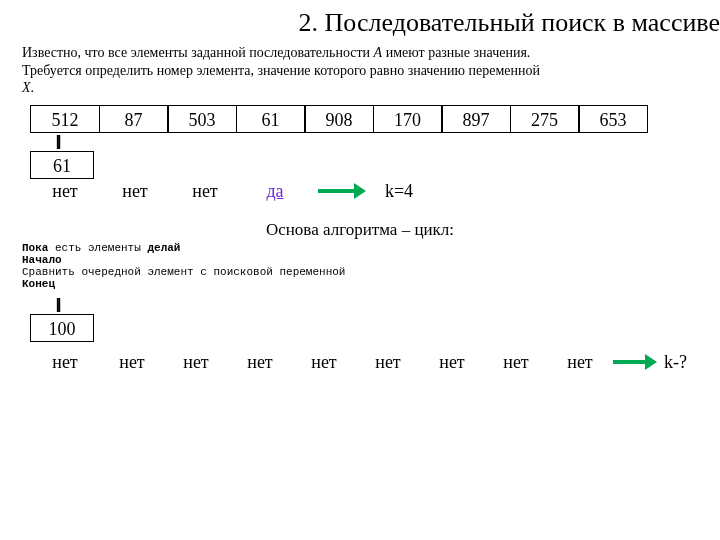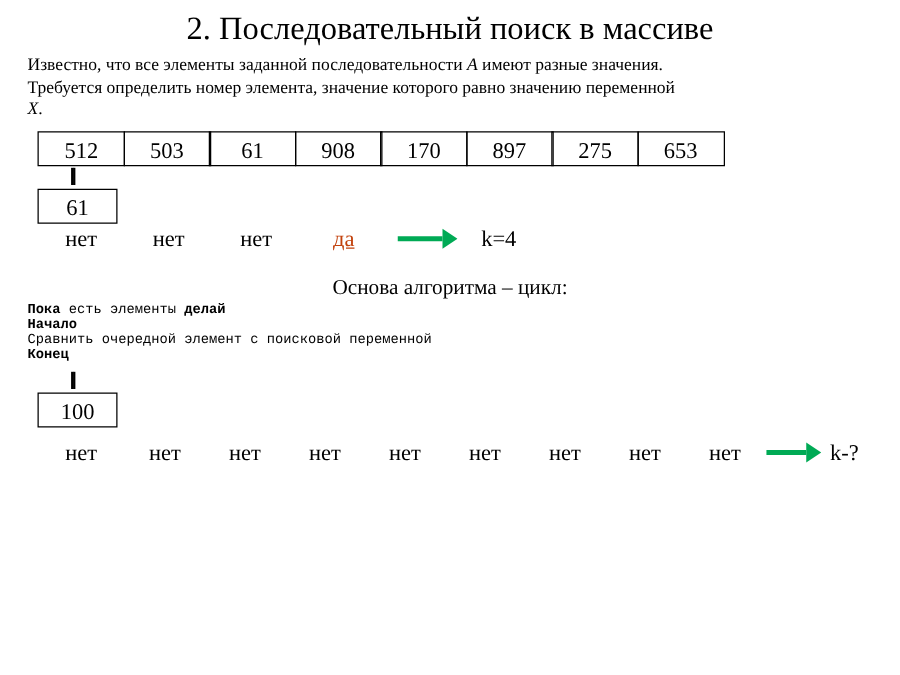--- a/index.html
+++ b/index.html
@@ -7,21 +7,21 @@
     padding: 0;
     width: 720px;
     height: 540px;
     background: #fff;
     font-family: "Times New Roman", serif;
     color: #000;
     font-size: 18px;
     position: relative;
   }
   .title {
-    text-align: center;
+    text-align: right;
     font-size: 26px;
     padding-top: 8px;
     padding-bottom: 6px;
   }
   .intro {
     padding: 0 22px 8px 22px;
     font-size: 14px;
     line-height: 1.25;
   }
   .intro .ital { font-style: italic; }
@@ -64,21 +64,21 @@
     align-items: center;
     margin-left: 30px;
     gap: 0;
     padding-top: 2px;
   }
   .results-row .r {
     width: 64px;
     text-align: center;
     font-size: 18px;
   }
-  .da { color: #c2410c; text-decoration: underline; }
+  .da { color: #6d28d9; text-decoration: underline; }
 
   .arrow-wrap {
     display: flex;
     align-items: center;
     width: 64px;
     justify-content: center;
   }
   svg.arrow { display: block; }
 
   .algo {
@@ -106,20 +106,21 @@
 <div class="title">2. Последовательный поиск в массиве</div>
 
 <div class="intro">
   <span>Известно, что все элементы заданной последовательности </span><span class="ital">A</span><span> имеют разные значения.</span><br>
   <span>Требуется определить номер элемента, значение которого равно значению переменной </span><br>
   <span class="ital">X</span><span>.</span>
 </div>
 
 <div class="array-row">
   <div class="cell wide-cell">512</div>
+  <div class="cell wide-cell">87</div>
   <div class="cell wide-cell">503</div>
   <div class="cell wide-cell">61</div>
   <div class="cell wide-cell">908</div>
   <div class="cell wide-cell">170</div>
   <div class="cell wide-cell">897</div>
   <div class="cell wide-cell">275</div>
   <div class="cell wide-cell">653</div>
 </div>
 
 <div class="ll-sign">II</div>

